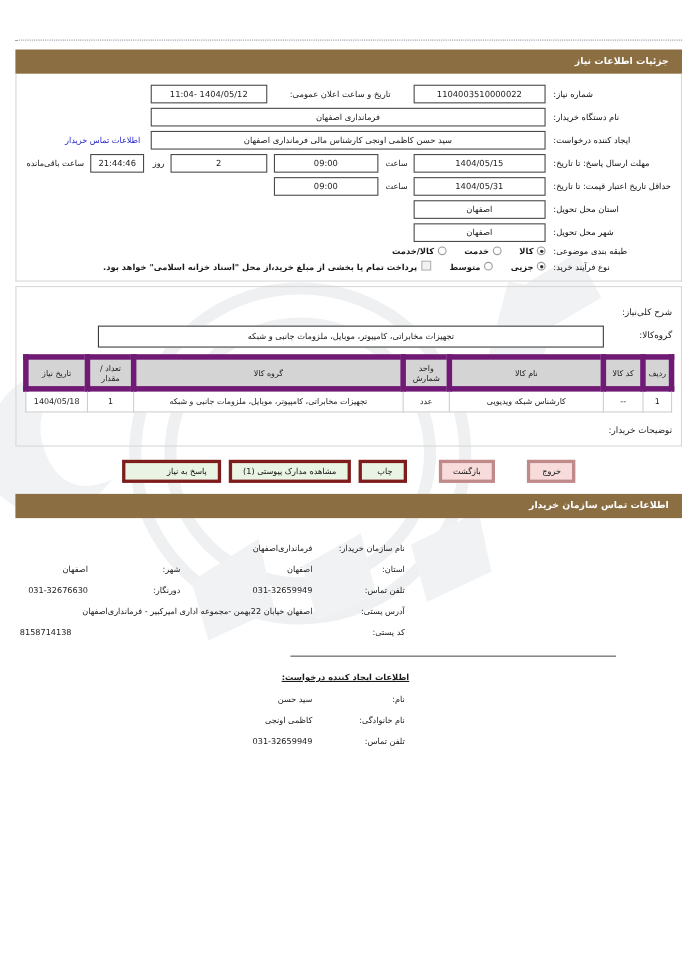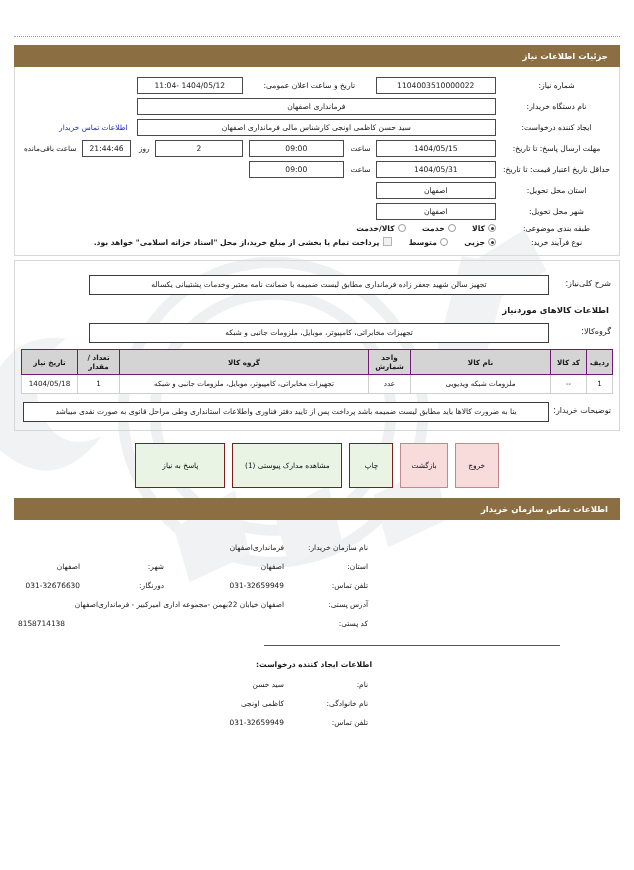--- a/index.html
+++ b/index.html
@@ -66,21 +66,21 @@
   table.frm {
     width: 100%;
     border-collapse: collapse;
   }
   table.frm td {
     padding: 2px 3px;
     vertical-align: middle;
     font-size: 7.6px;
   }
   .lbl {
-    text-align: center;
+    text-align: left;
     white-space: nowrap;
     font-size: 7.6px;
     color: #111;
     width: 96px;
     padding-left: 4px !important;
   }
   .lbl2 {
     text-align: right;
     white-space: nowrap;
     font-size: 7.6px;
@@ -169,23 +169,23 @@
 
   
   table.items {
     width: 100%;
     border-collapse: collapse;
     margin: 4px 0 0 0;
     border: 1px solid #9b9b9b;
   }
   table.items th {
     background: #d4d4d4;
-    border: 1px solid #701a75;
+    border: 5px solid #701a75;
     font-size: 7.2px;
-    font-weight: bold;
+    font-weight: normal;
     padding: 3px 2px;
     line-height: 9px;
     color: #1a1a1a;
   }
   table.items td {
     border: 1px solid #cfcfcf;
     font-size: 7.2px;
     padding: 4px 3px;
     text-align: center;
     line-height: 10px;
@@ -193,33 +193,33 @@
   }
 
   
   .btnrow {
     display: flex;
     justify-content: center;
     gap: 7px;
     padding: 12px 0 6px 0;
   }
   .btn {
-    border: 1px solid #7f1d1d;
+    border: 3px solid #7f1d1d;
     background: #e9f4e4;
     font-size: 7.4px;
-    padding: 17px 10px;
+    padding: 3px 10px;
     min-width: 44px;
-    text-align: center;
     cursor: pointer;
     color: #111;
     white-space: nowrap;
   }
   .btn.danger {
     background: #f8dcdc;
     border-color: #c08a8a;
+    margin-left: 22px;
   }
 
   
   .contact {
     padding: 18px 0 0 0;
   }
   table.contact-tbl {
     width: 100%;
     border-collapse: collapse;
   }
@@ -241,20 +241,21 @@
   .hr-thin {
     border-top: 1px solid #555;
     margin: 12px 60px 10px 250px;
     height: 0;
   }
   .req-head {
     font-weight: bold;
     font-size: 7.6px;
     text-align: right;
     padding: 4px 0 6px 0;
+    text-decoration: underline;
   }
   .indent { padding-right: 248px; }
 </style>
 </head>
 <body>
 
 <svg class="watermark" viewBox="0 0 720 620" xmlns="http://www.w3.org/2000/svg">
   <g fill="none" stroke="#dfe2e5" stroke-width="11" transform="rotate(-18 360 310)">
     <circle cx="330" cy="250" r="150"></circle>
     <circle cx="330" cy="250" r="118"></circle>
@@ -399,25 +400,23 @@
           <span class="radio-item"><span class="cb"></span><span>پرداخت تمام یا بخشی از مبلغ خرید،از محل "اسناد خزانه اسلامی" خواهد بود.</span></span>
         </td>
       </tr>
     </tbody>
       </table>
   </div>
 
   <div class="panel" style="border-top:1px solid #d8d8d8;margin-top:4px">
     <div class="desc-wrap">
       <div class="desc-lbl">شرح کلی‌نیاز:</div>
-      <div class="desc-box">تجهیز سالن شهید جعفر زاده فرمانداری مطابق لیست ضمیمه با ضمانت نامه معتبر وخدمات پشتیبانی یکساله</div>
       <div style="width:60px"></div>
     </div>
 
-    <div class="subhead">اطلاعات کالاهای موردنیاز</div>
 
     <div class="desc-wrap">
       <div class="desc-lbl">گروه‌کالا:</div>
       <div class="desc-box" style="text-align-last:center">تجهیزات مخابراتی، کامپیوتر، موبایل، ملزومات جانبی و شبکه</div>
       <div style="width:60px"></div>
     </div>
 
     <table class="items">
       <thead>
         <tr>
@@ -427,32 +426,31 @@
           <th style="width:42px">واحد شمارش</th>
           <th>گروه کالا</th>
           <th style="width:42px">تعداد / مقدار</th>
           <th style="width:56px">تاریخ نیاز</th>
         </tr>
       </thead>
       <tbody>
         <tr>
           <td>1</td>
           <td>--</td>
-          <td>ملزومات شبکه ویدیویی</td>
+          <td>کارشناس شبکه ویدیویی</td>
           <td>عدد</td>
           <td>تجهیزات مخابراتی، کامپیوتر، موبایل، ملزومات جانبی و شبکه</td>
           <td>1</td>
           <td>1404/05/18</td>
         </tr>
       </tbody>
     </table>
 
     <div class="desc-wrap" style="padding-top:8px">
       <div class="desc-lbl" style="max-width:50px;line-height:10px">توضیحات خریدار:</div>
-      <div class="desc-box">بنا به ضرورت کالاها باید مطابق لیست ضمیمه باشد پرداخت پس از تایید دفتر فناوری واطلاعات استانداری وطی مراحل قانوی به صورت نقدی میباشد</div>
     </div>
   </div>
 
   <div class="btnrow">
     <div class="btn danger">خروج</div>
     <div class="btn danger">بازگشت</div>
     <div class="btn">چاپ</div>
     <div class="btn" style="min-width:110px">مشاهده مدارک پیوستی (1)</div>
     <div class="btn" style="min-width:90px">پاسخ به نیاز</div>
   </div>

